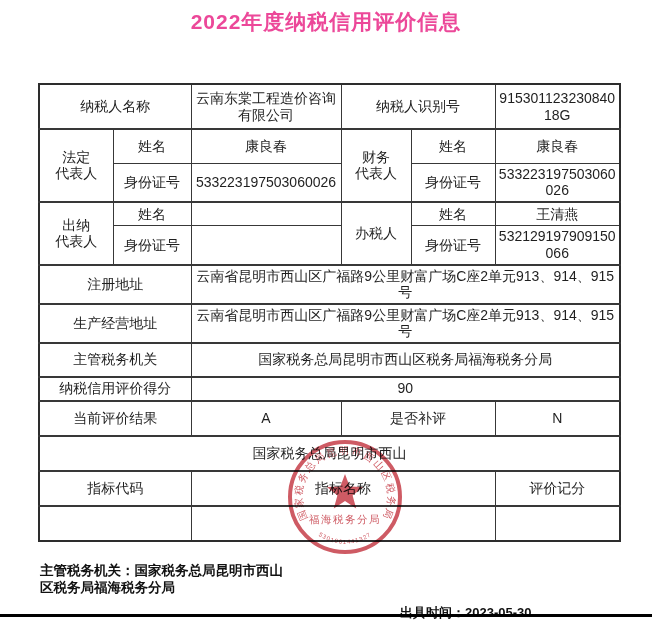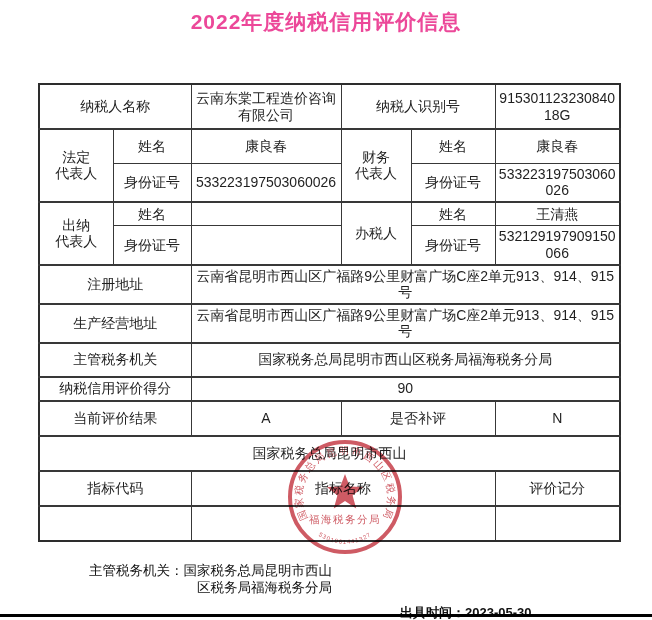--- a/index.html
+++ b/index.html
@@ -19,22 +19,22 @@
   table.doc td{
     border:1px solid #383838;text-align:center;vertical-align:middle;
     padding:2px 3px;word-break:break-all;overflow:hidden;
   }
   table.doc{border:2px solid #2d2d2d;}
   tr.thick td{border-top-width:2px;}
   .pre{white-space:pre-line;}
   tr.h45{height:45px} tr.h34{height:34px} tr.h36{height:24px} tr.h39{height:39px}
   tr.h37{height:37px} tr.h38{height:38px} tr.h35{height:35px}
   .footer-left{
-    position:absolute;left:40px;top:563px;width:292px;text-align:right;
-    font-size:13.5px;font-weight:normal;white-space:pre-line;line-height:1.25;color:#111;
+    position:absolute;left:40px;top:563px;width:292px;text-align:left;
+    font-size:13.5px;font-weight:bold;white-space:pre-line;line-height:1.25;color:#111;
   }
   .footer-right{
     position:absolute;left:400px;top:604px;font-size:13px;font-weight:bold;color:#111;
   }
   .bottom-rule{
     position:absolute;left:0;top:614px;width:652px;height:3px;background:#000;
   }
   .seal{
     position:absolute;left:283px;top:435px;width:124px;height:124px;
     mix-blend-mode:multiply;opacity:0.88;pointer-events:none;

